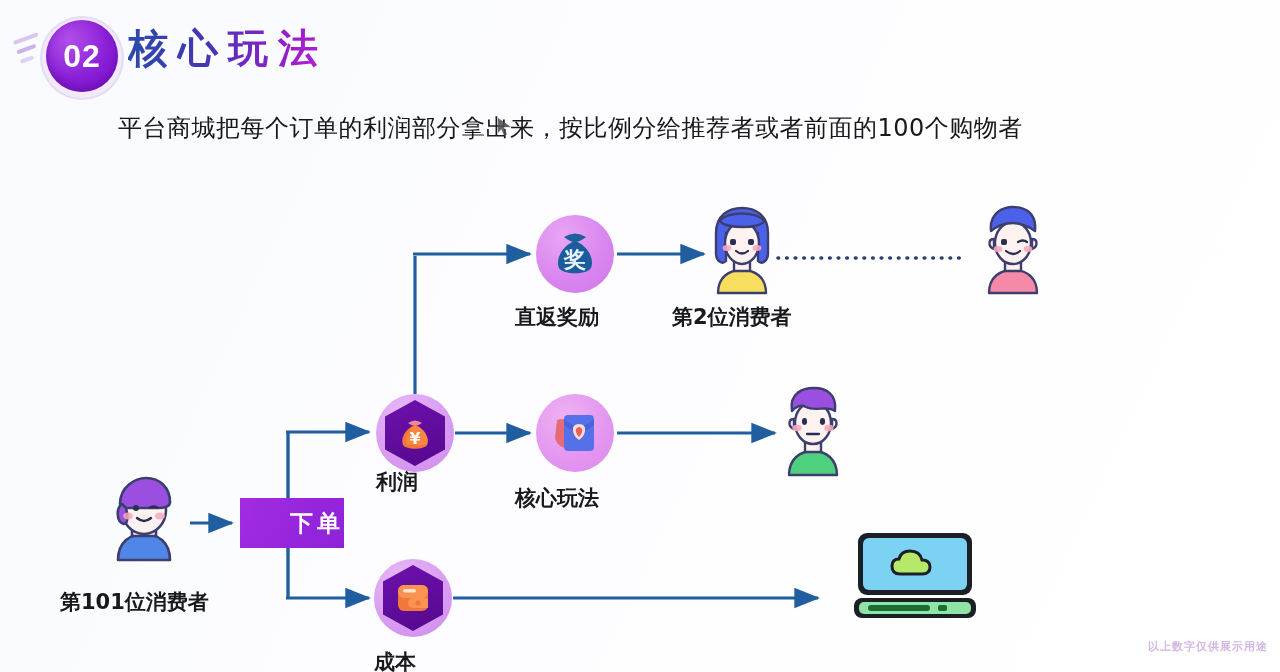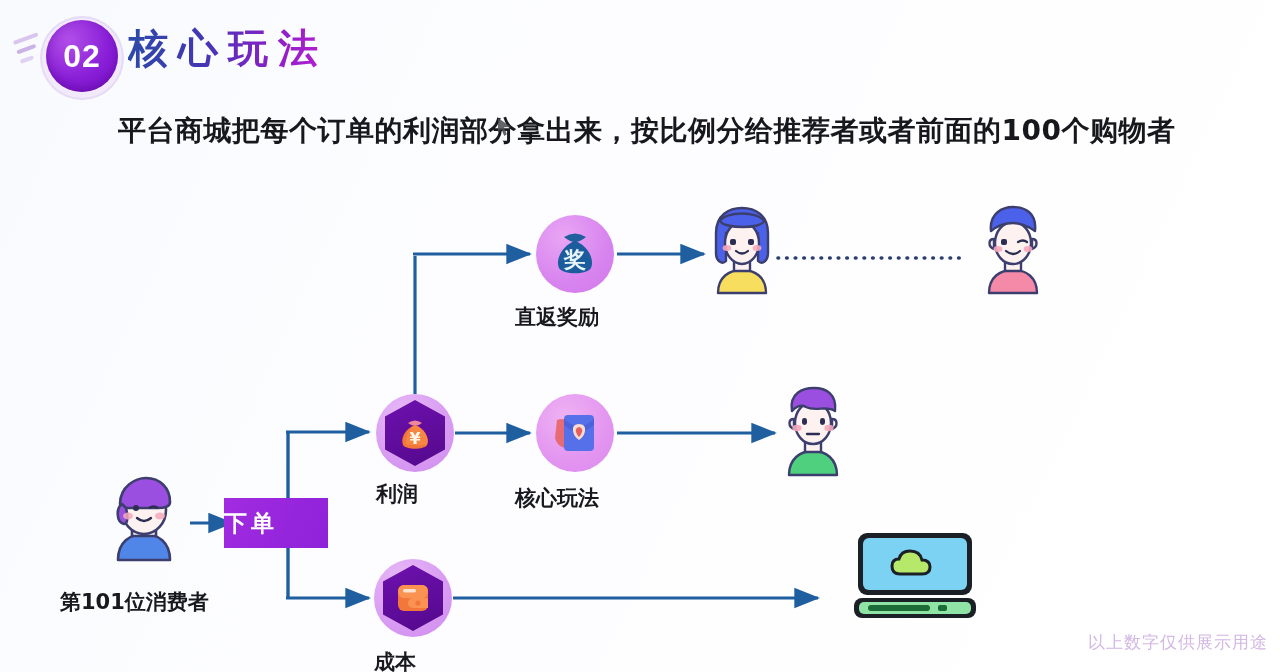--- a/index.html
+++ b/index.html
@@ -62,21 +62,21 @@
     letter-spacing: 10px;
     line-height: 1.1;
     background: linear-gradient(95deg, #2b4aa8 0%, #4436b4 38%, #8a1fc8 72%, #b81fd2 100%);
     -webkit-background-clip: text; background-clip: text;
     -webkit-text-fill-color: transparent; color: transparent;
     font-family: "DejaVu Sans", sans-serif;
   }
 
   .subtitle {
     position: absolute; left: 118px; top: 112px;
-    font-size: 28px; font-weight: bold;
+    font-size: 24px; font-weight: normal;
     color: #17181c;
     letter-spacing: 0.5px;
     white-space: nowrap;
     font-family: "DejaVu Sans", sans-serif;
   }
   .cursor-artifact {
     position: absolute; left: 498px; top: 118px;
     width: 13px; height: 18px;
     background: #4a4a4f;
     clip-path: polygon(0 0, 0 82%, 26% 62%, 48% 100%, 68% 90%, 46% 52%, 100% 50%);
@@ -86,24 +86,24 @@
   
   .svg-layer {
     position: absolute; left: 0; top: 0;
     width: 1280px; height: 672px;
   }
 
   
   .node { position: absolute; }
 
   .order-box {
-    position: absolute; left: 224px; top: 498px;
+    position: absolute; left: 240px; top: 498px;
     width: 104px; height: 50px;
     background: linear-gradient(120deg, #a22ce0 0%, #9726dd 50%, #8f22d8 100%);
-    display: flex; align-items: center; justify-content: flex-start;
+    display: flex; align-items: center; justify-content: flex-end;
   }
   .order-box span {
     color: #fff; font-size: 23px; font-weight: bold;
     letter-spacing: 4px;
     font-family: "DejaVu Sans", sans-serif;
   }
 
   .circ-icon {
     position: absolute;
     width: 78px; height: 78px;
@@ -130,24 +130,25 @@
   .node-label {
     position: absolute;
     font-size: 21px; font-weight: bold;
     color: #18191d;
     white-space: nowrap;
     font-family: "DejaVu Sans", sans-serif;
   }
 
   .watermark {
     position: absolute; right: 12px; bottom: 18px;
-    font-size: 17px;
+    font-size: 11px;
     color: #d2b8e4;
     letter-spacing: 1px;
     font-family: "DejaVu Sans", sans-serif;
+    font-weight: bold;
   }
 </style>
 </head>
 <body>
 
 <div id="stage">
 
   <div class="badge-wrap">
     <div class="badge-dashes">
       <i></i>
@@ -221,21 +222,21 @@
   <div class="circ-icon circ-light" style="left:376px; top:394px;">
     <div class="hexagon">
       <svg width="38" height="38" viewBox="0 0 38 38">
         <path d="M12 9 q7 -5 14 0 q-4 3 -7 3 q-3 0 -7 -3 z" fill="#f0869a"></path>
         <path d="M19 11 C10 14 4 24 7 31 C10 36 28 36 31 31 C34 24 28 14 19 11 Z" fill="#f2753a"></path>
         <path d="M19 11 C14 14 9 22 10 30 C22 33 30 30 31 31 C34 24 28 14 19 11 Z" fill="#f98b46" opacity=".8"></path>
         <text x="19" y="30" font-size="16" font-weight="bold" fill="#fff6e9" text-anchor="middle" font-family="DejaVu Sans, sans-serif">¥</text>
       </svg>
     </div>
   </div>
-  <div class="node-label" style="left:376px; top:480px; width:78px;">利润</div>
+  <div class="node-label" style="left:376px; top:468px; width:78px;">利润</div>
 
   <div class="circ-icon circ-light" style="left:374px; top:559px;">
     <div class="hexagon">
       <svg width="40" height="40" viewBox="0 0 40 40">
         <rect x="5" y="7" width="30" height="26" rx="6" fill="#f2773a"></rect>
         <rect x="5" y="7" width="30" height="13" rx="6" fill="#fa9352"></rect>
         <rect x="10" y="11" width="13" height="3.6" rx="1.8" fill="#fde3cf"></rect>
         <path d="M20 20 h15 v10 h-15 a5 5 0 0 1 0 -10 z" fill="#fa9352"></path>
         <circle cx="25" cy="25" r="2.6" fill="#f2773a"></circle>
       </svg>
@@ -272,20 +273,21 @@
         <ellipse cx="38" cy="40" rx="17" ry="21" fill="#fdf2f0"></ellipse>
         <path d="M16 18 C22 8 54 8 60 18 C58 26 20 26 16 18 Z" fill="#4b61ea"></path>
       </g>
       <rect x="26" y="36" width="6" height="6" rx="2" fill="#2b2e52"></rect>
       <rect x="44" y="36" width="6" height="6" rx="2" fill="#2b2e52"></rect>
       <path d="M32 48 q6 5 12 0" stroke="#2b2e52" stroke-width="2.2" fill="none" stroke-linecap="round"></path>
       <ellipse cx="23" cy="45" rx="4.4" ry="3" fill="#f5a8bb" opacity=".9"></ellipse>
       <ellipse cx="53" cy="45" rx="4.4" ry="3" fill="#f5a8bb" opacity=".9"></ellipse>
     </svg>
   </div>
+  <div class="node-label" style="left:672px; top:303px; width:140px;">第2位消费者</div>
 
   <div class="node" style="left:975px; top:203px;">
     <svg width="76" height="96" viewBox="0 0 76 96">
       <g stroke="#3c3f6e" stroke-width="2.4" fill="none" stroke-linejoin="round">
         <path d="M14 90 C14 74 25 67 38 67 C51 67 62 74 62 90 Z" fill="#f48aa8"></path>
         <path d="M30 54 h16 v14 h-16 z" fill="#fdf2f0"></path>
         <ellipse cx="38" cy="40" rx="18" ry="21" fill="#fdf2f0"></ellipse>
         <path d="M16 28 C14 10 28 4 38 4 C50 4 62 10 60 28 C52 22 42 20 38 20 C30 20 22 23 16 28 Z" fill="#4b61ea"></path>
         <path d="M19 46 C13 44 13 36 19 36 Z" fill="#fdf2f0"></path>
         <path d="M57 46 C63 44 63 36 57 36 Z" fill="#fdf2f0"></path>

